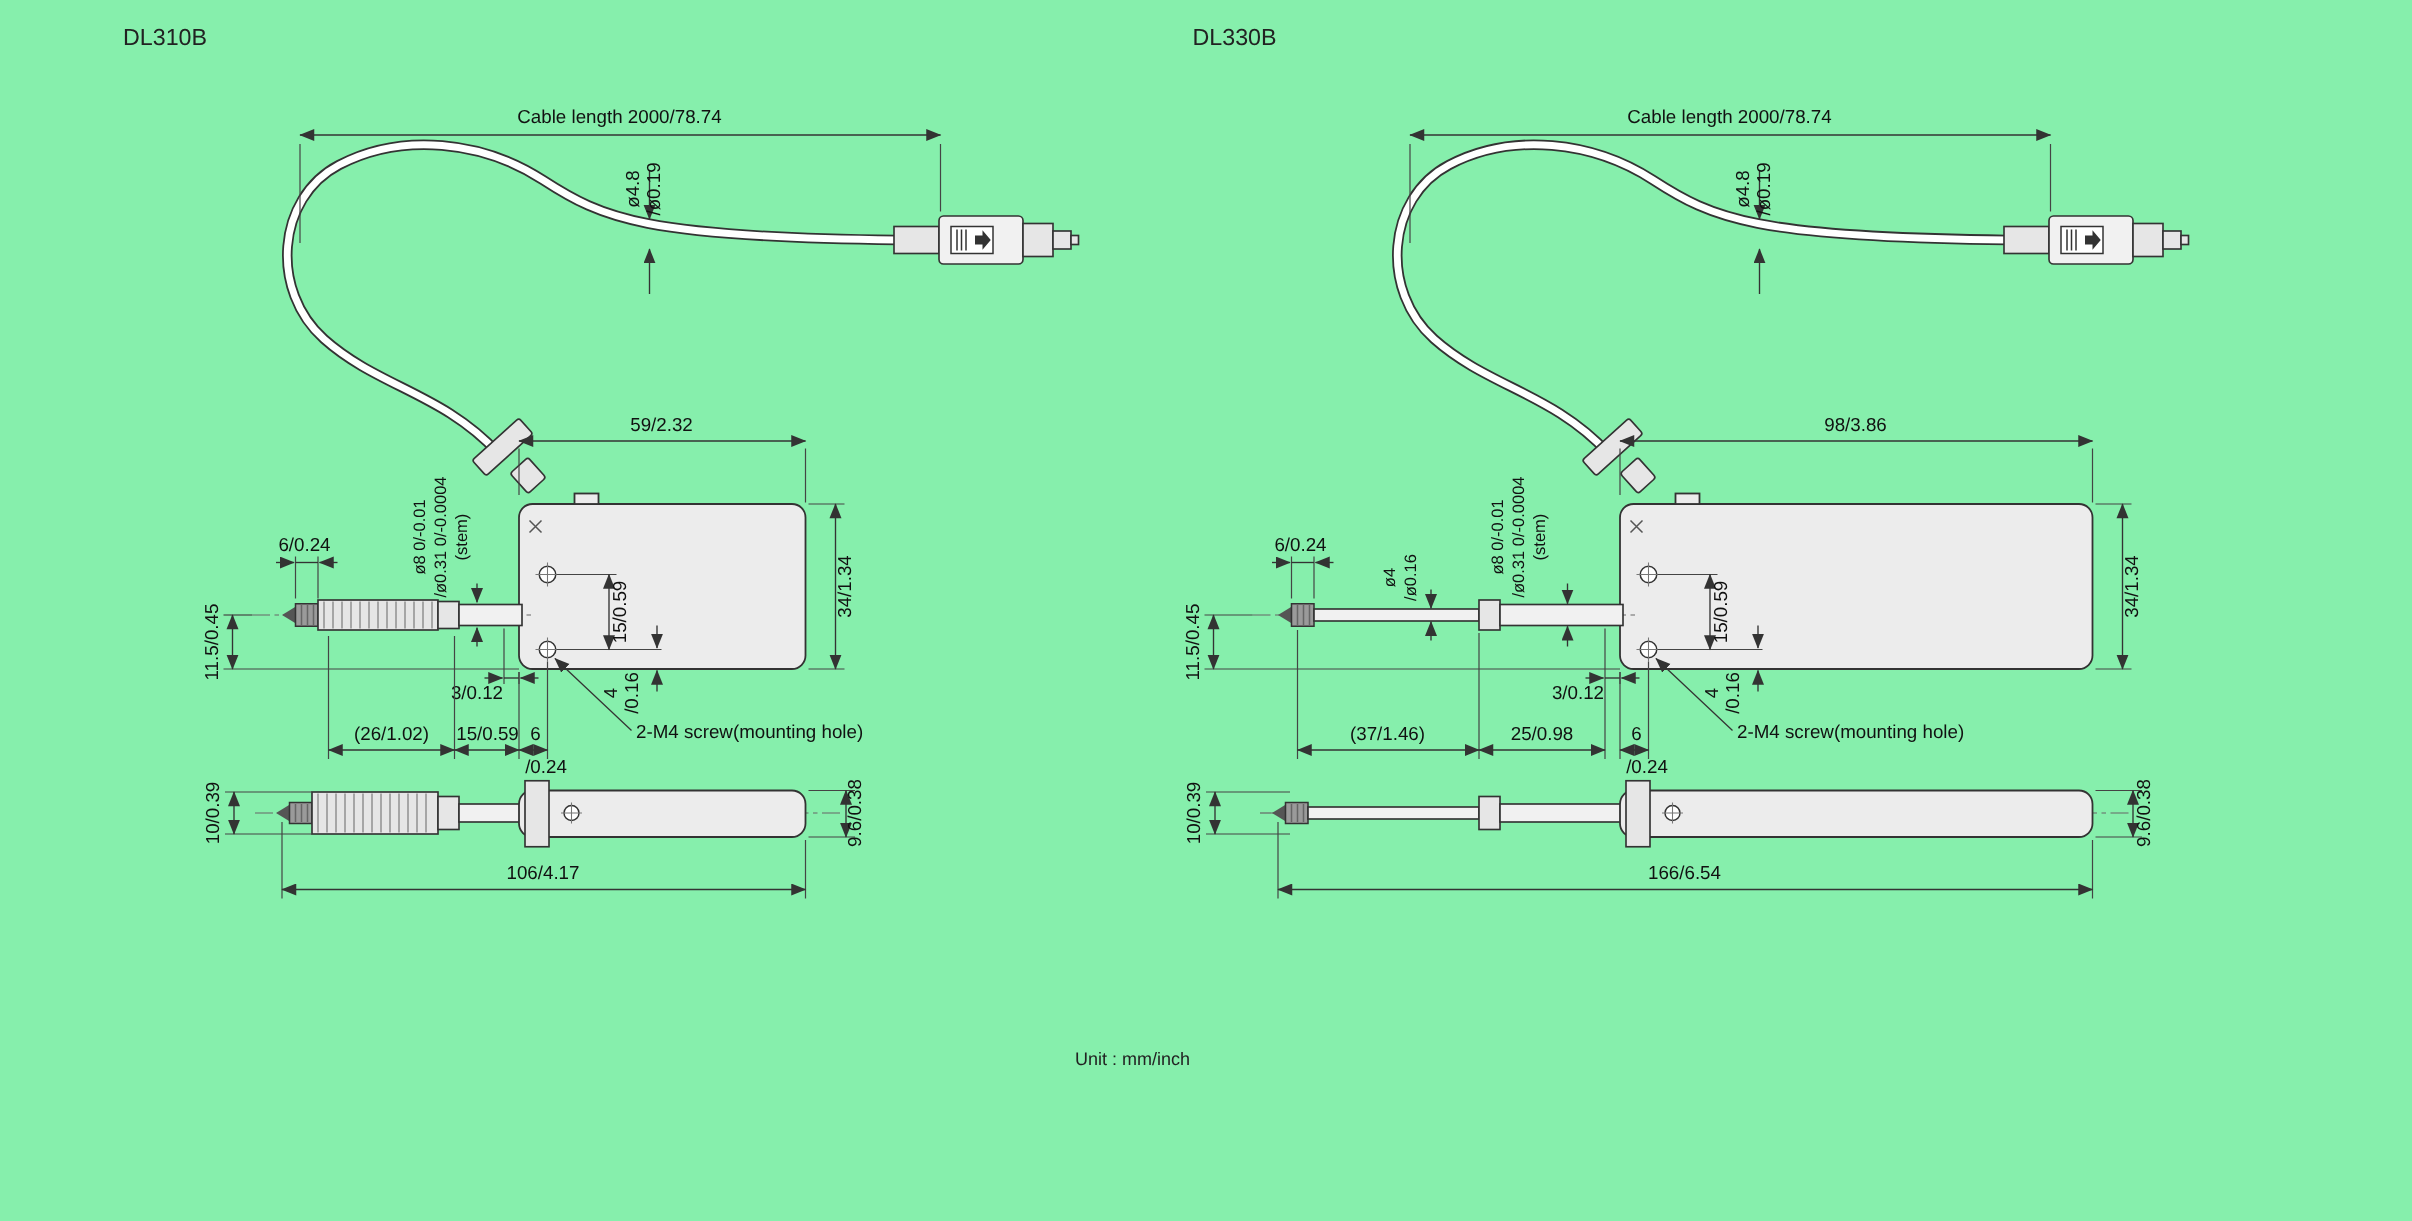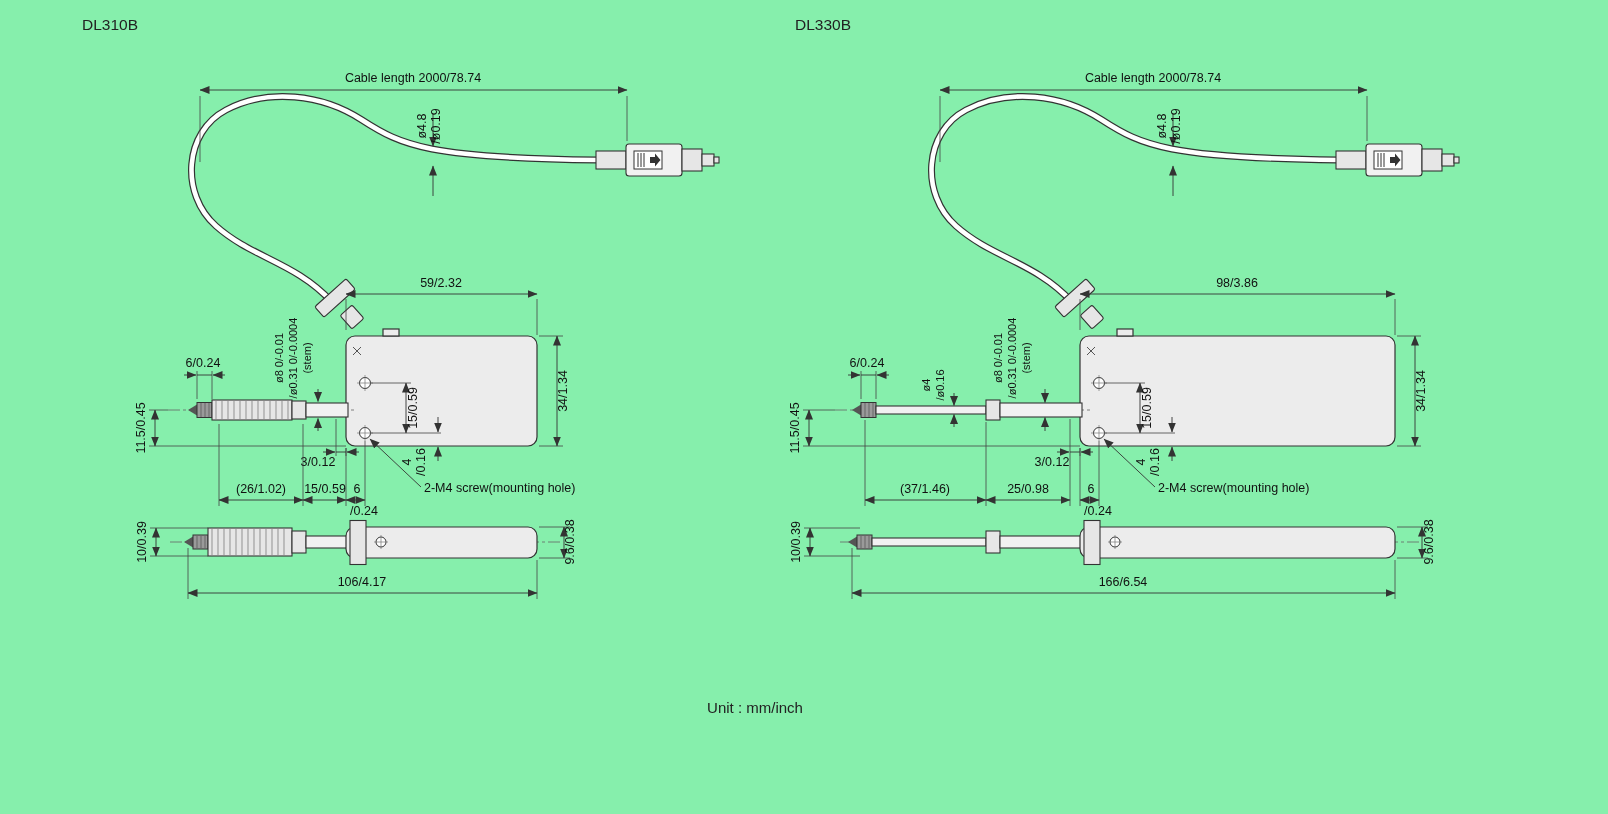--- a/index.html
+++ b/index.html
@@ -17,21 +17,21 @@
   .bodyr{fill:#ececec;stroke:#333;stroke-width:1.2;}
   .white{fill:#fff;stroke:#333;stroke-width:1;}
   .ridges{stroke:#999;stroke-width:1.1;}
   .knurl{stroke:#666;stroke-width:1;}
   .hair{stroke:#777;stroke-width:0.7;}
   .cableO{stroke:#333;stroke-width:7;fill:none;}
   .cableI{stroke:#fff;stroke-width:4.6;fill:none;}
   .cap{fill:#9a9a9a;stroke:#333;stroke-width:1;}
   .darktip{fill:#555;}
   .unit-note{position:absolute;top:699px;left:605px;width:300px;text-align:center;
-             font-size:15px;color:#222;}
+             font-size:12px;color:#222;}
 </style>
 </head>
 <body>
 
 <div class="page">
 <svg width="1608" height="660" viewBox="0 0 1608 660">
   <defs>
     <marker id="aE" markerUnits="userSpaceOnUse" markerWidth="12" markerHeight="10" refX="9.5" refY="4" orient="auto">
       <path d="M0 0 L10 4 L0 8 Z" fill="#333"></path>
     </marker>

